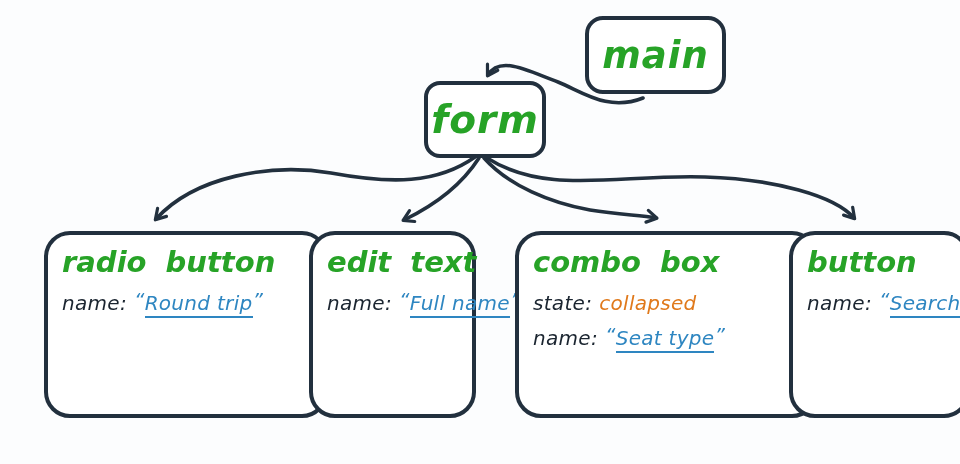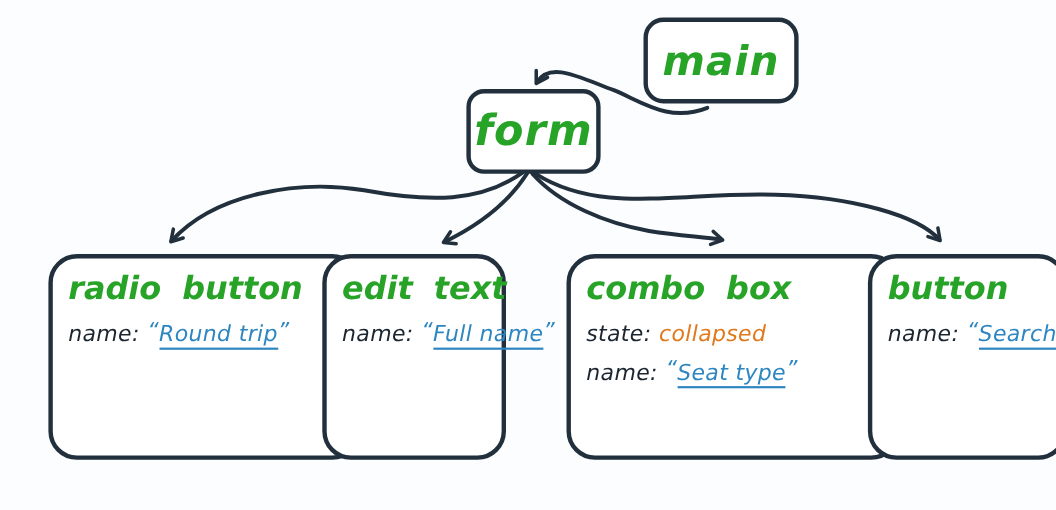--- a/index.html
+++ b/index.html
@@ -39,21 +39,21 @@
 
   .card {
     position: absolute;
     top: 231px; height: 187px;
     background: #ffffff;
     border: 4px solid var(--stroke);
     border-radius: 26px;
     padding: 9px 14px 0 14px;
   }
   #card-radio-button { left: 21px;  width: 284px; }
-  #card-edit-text    { left: 270px; width: 167px; }
+  #card-edit-text    { left: 286px; width: 167px; }
   #card-combo-box    { left: 492px; width: 303px; }
   #card-button       { left: 766px; width: 181px; }
 
   .card-title {
     color: var(--green);
     font-style: italic; font-weight: bold;
     font-size: 29px;
     word-spacing: 9px;
     line-height: 1.25;
     margin-bottom: 4px;

